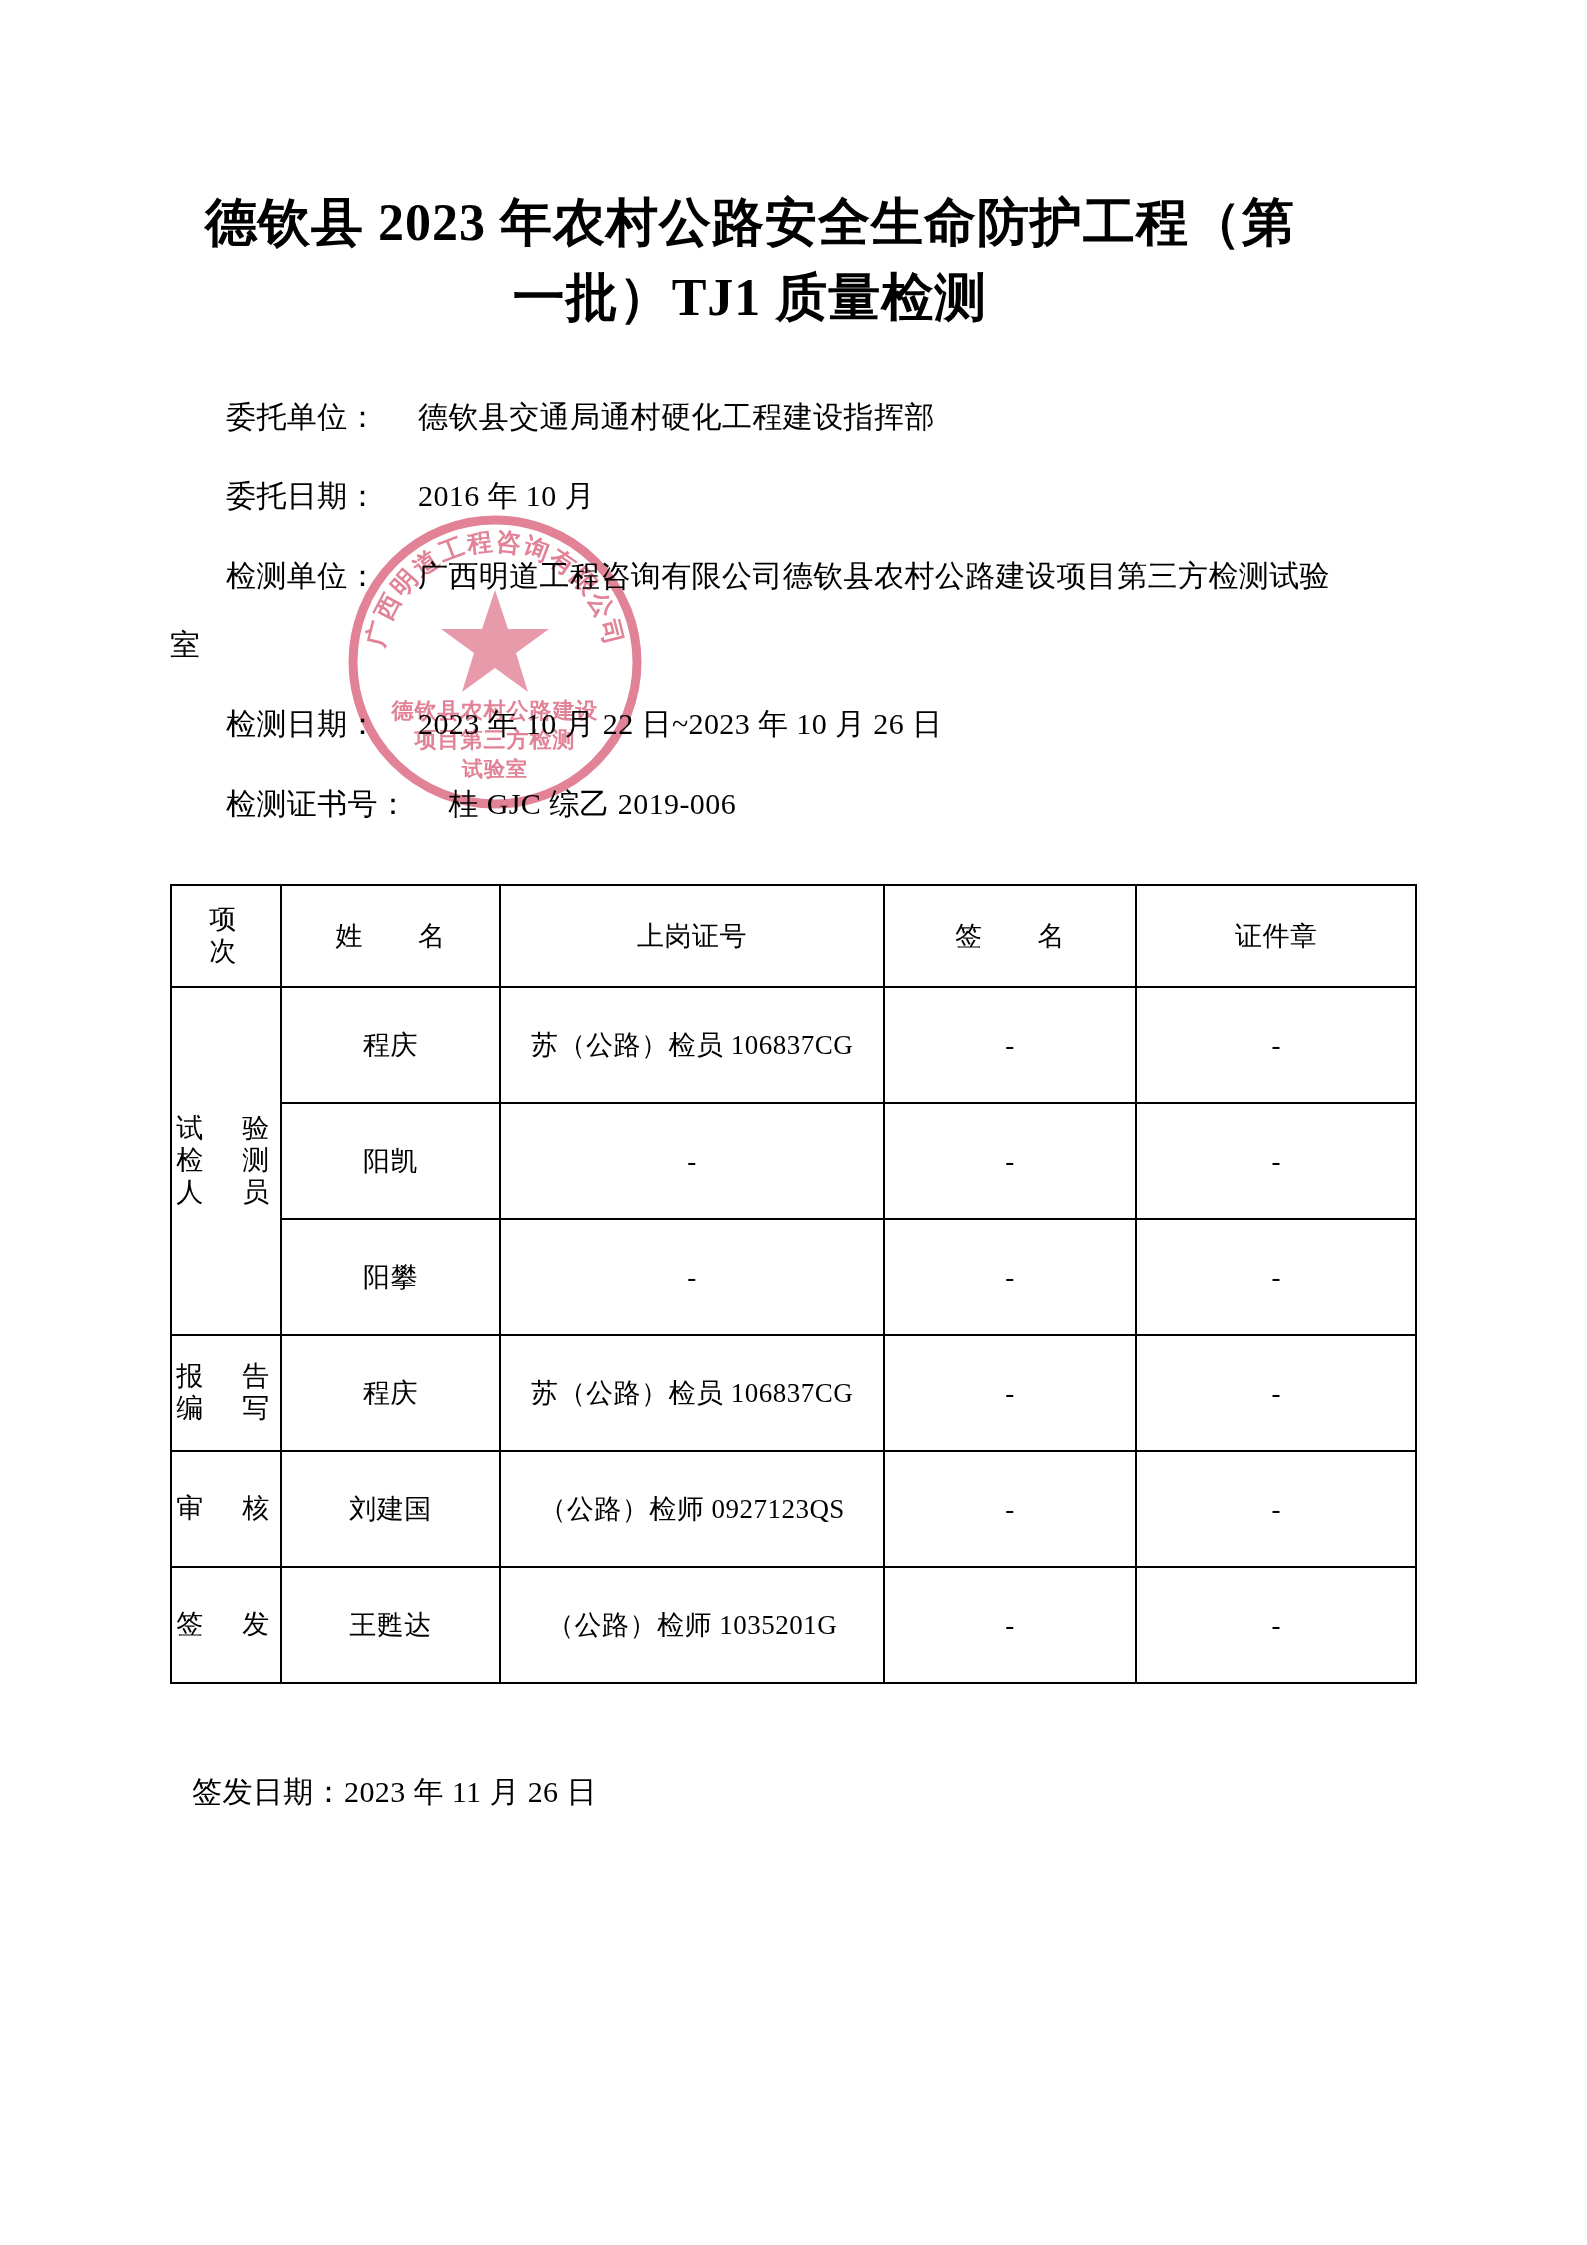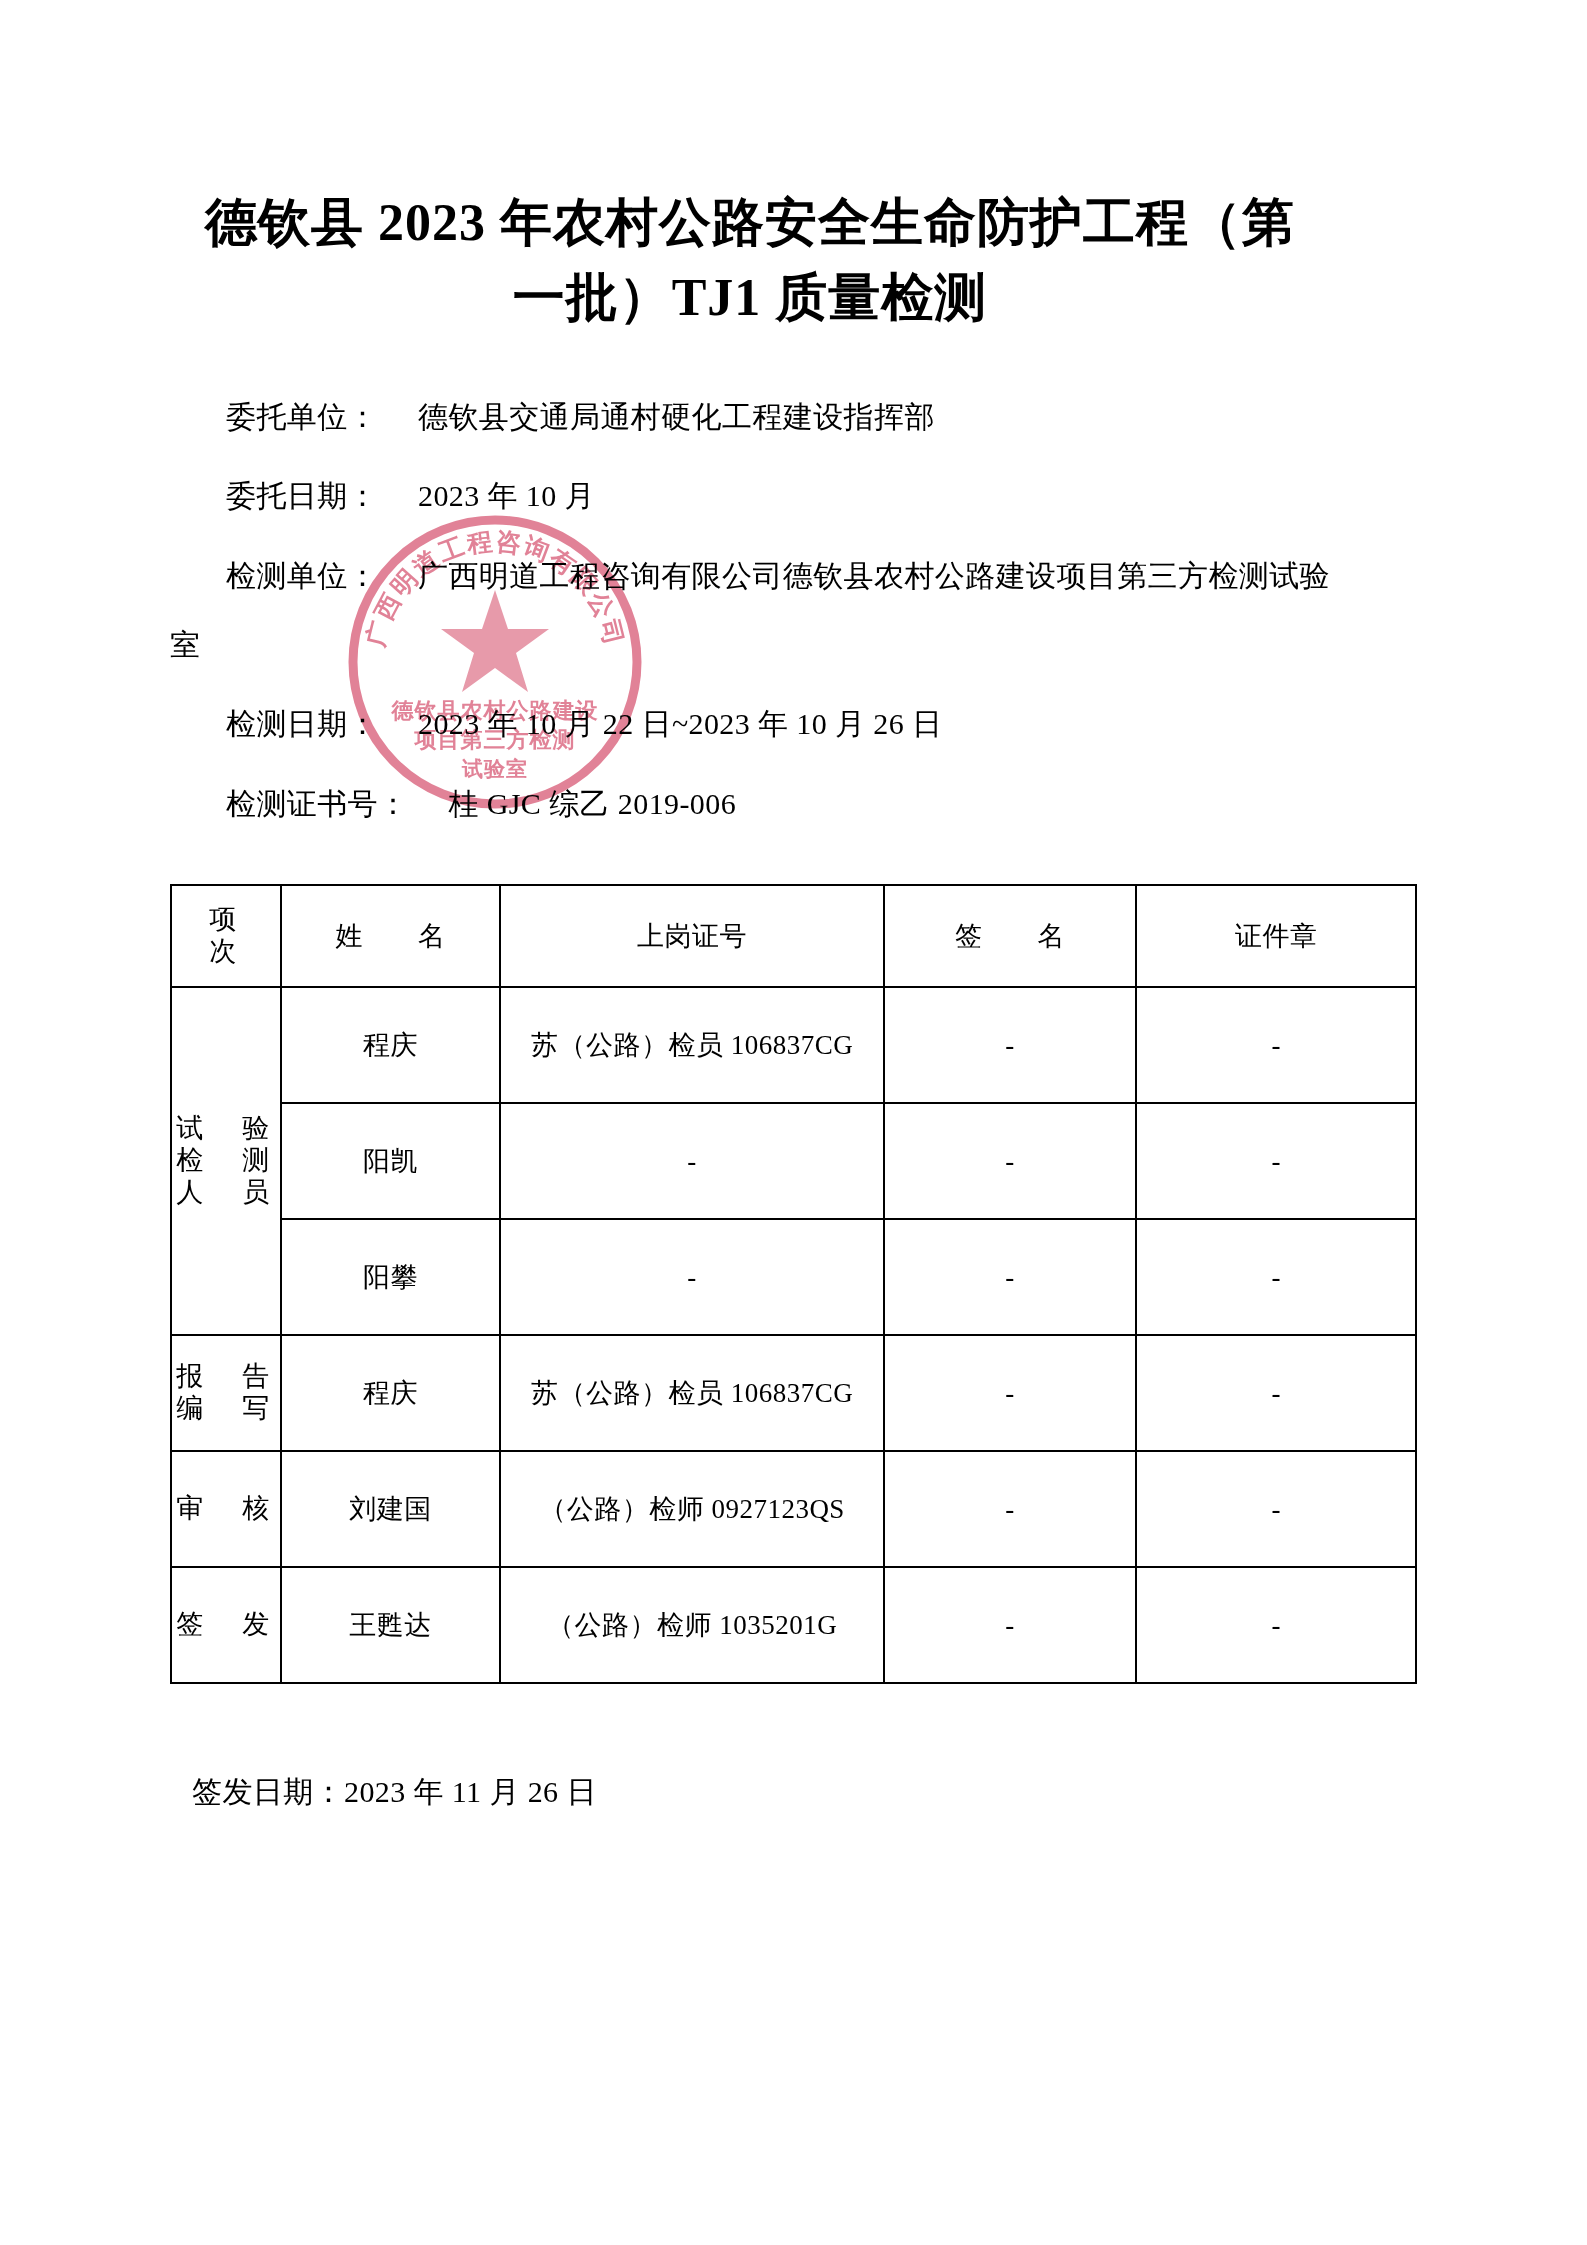--- a/index.html
+++ b/index.html
@@ -155,21 +155,21 @@
     </svg>
   </div>
 
   <div class="meta-block">
 
     <p class="meta-line">
       <span class="label">委托单位：</span><span class="value">德钦县交通局通村硬化工程建设指挥部</span>
     </p>
 
     <p class="meta-line">
-      <span class="label">委托日期：</span><span class="value">2023 年 10 月</span>
+      <span class="label">委托日期：</span><span class="value">2016 年 10 月</span>
     </p>
 
     <p class="meta-line long">
       <span class="label">检测单位：</span><span class="value">广西明道工程咨询有限公司德钦县农村公路建设项目第三方检测试验</span>
     </p>
     <p class="meta-cont">室</p>
 
     <p class="meta-line">
       <span class="label">检测日期：</span><span class="value">2023 年 10 月 22 日~2023 年 10 月 26 日</span>
     </p>

